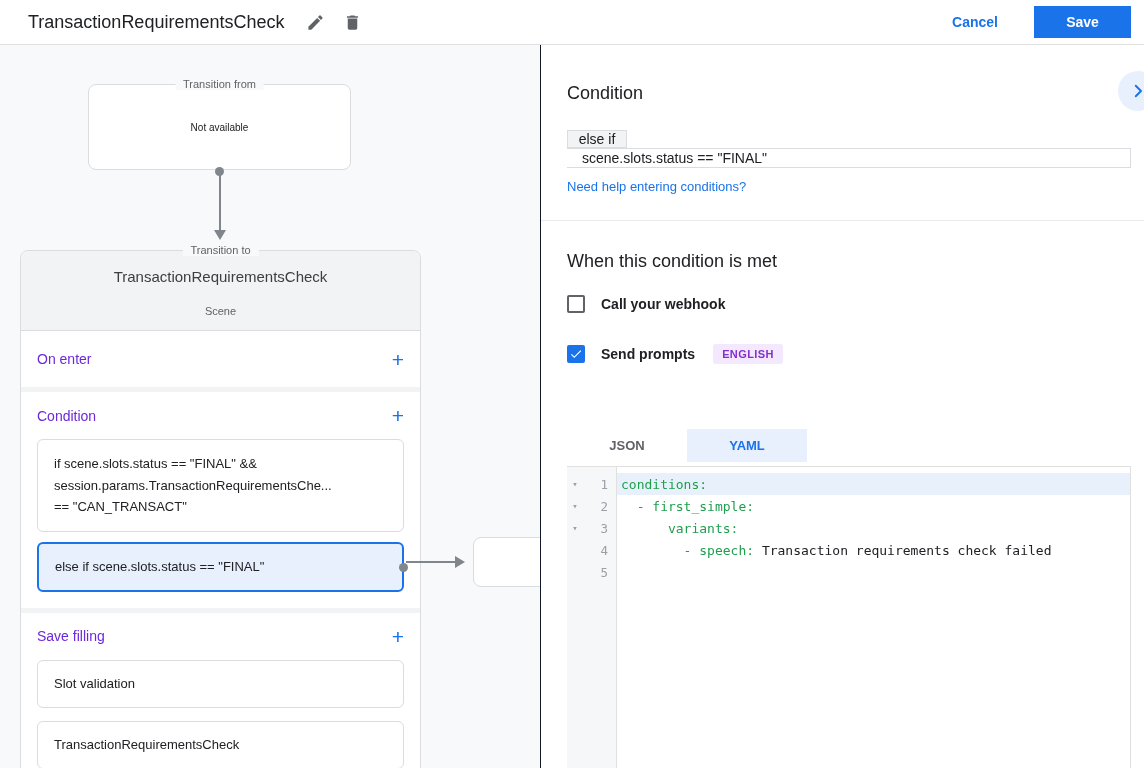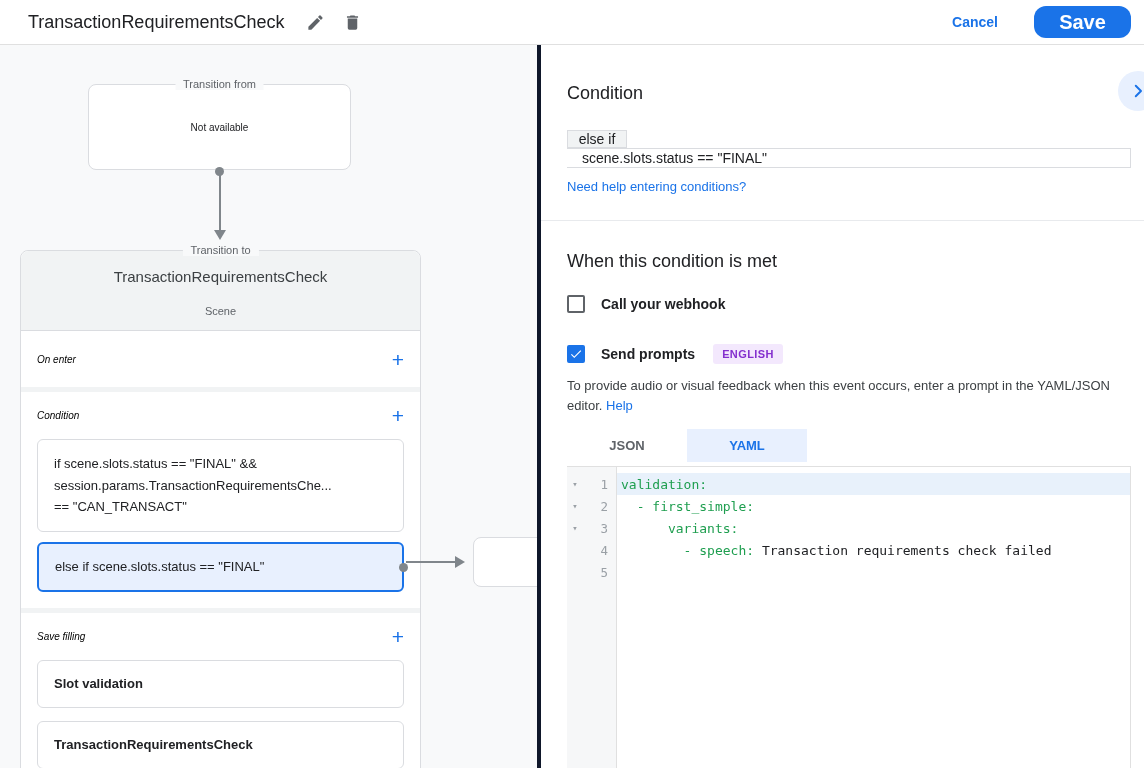--- a/index.html
+++ b/index.html
@@ -10,56 +10,56 @@
   .topbar { position:absolute; top:0; left:0; width:1144px; height:45px; background:#fff;
             border-bottom:1px solid #e0e0e0; display:flex; align-items:center; z-index:30; }
   .topbar-title { font-size:18px; color:#202124; margin-left:28px; }
   .icon-btn { border:none; background:none; cursor:pointer; padding:4px; display:flex; align-items:center; }
   .icon-btn svg { fill:#5f6368; }
   .edit-btn { margin-left:18px; }
   .del-btn { margin-left:10px; }
   .topbar-spacer { flex:1; }
   .cancel-btn { background:none; border:none; color:#1a73e8; font-size:14px; font-weight:700;
                 font-family:"Liberation Sans", sans-serif; cursor:pointer; margin-right:36px; }
-  .save-btn { background:#1a73e8; color:#fff; border:none; border-radius:12px; width:97px; height:32px;
-              font-size:20px; font-weight:700; font-family:"Liberation Sans", sans-serif; cursor:pointer; margin-right:13px; }
+  .save-btn { background:#1a73e8; color:#fff; border:none; border-radius:0; width:97px; height:32px;
+              font-size:14px; font-weight:700; font-family:"Liberation Sans", sans-serif; cursor:pointer; margin-right:13px; }
 
   
   .canvas { position:absolute; top:45px; left:0; width:541px; height:723px; background:#f8f9fa;
-            border-right:4px solid #0f172a; overflow:hidden; }
+            border-right:1px solid #0f172a; overflow:hidden; }
   .node-label { position:absolute; top:-7px; left:50%; transform:translateX(-50%); background:#f8f9fa;
                 padding:0 8px; font-size:11px; color:#5f6368; white-space:nowrap; }
   .tfrom-box { position:absolute; left:88px; top:39px; width:263px; height:86px; background:#fff;
                border:1px solid #dadce0; border-radius:8px; display:flex; align-items:center; justify-content:center; }
   .tfrom-value { font-size:10px; color:#202124; }
 
   .vconn-dot { position:absolute; left:215px; top:122px; width:9px; height:9px; border-radius:50%; background:#80868b; }
   .vconn-line { position:absolute; left:219px; top:129px; width:2px; height:56px; background:#80868b; }
   .vconn-head { position:absolute; left:214px; top:185px; width:0; height:0;
                 border-left:6px solid transparent; border-right:6px solid transparent; border-top:10px solid #80868b; }
 
   .scene-card { position:absolute; left:20px; top:205px; width:401px; height:600px; background:#fff;
                 border:1px solid #dadce0; border-radius:8px; }
   .scene-header { background:#f1f3f4; border-bottom:1px solid #dadce0; border-radius:8px 8px 0 0;
                   padding:17px 16px 13px; text-align:center; cursor:pointer; }
   .scene-title { font-size:15px; color:#3c4043; }
   .scene-sub { font-size:11px; color:#5f6368; margin-top:20px; }
   .card-row { height:56px; display:flex; align-items:center; justify-content:space-between; padding:0 16px; }
-  .row-title { font-size:10px; color:#000000;font-style:italic; }
+  .row-title { font-size:14px; color:#6d28d9; }
   .add-btn { background:none; border:none; color:#1a73e8; font-size:21px; font-weight:400; cursor:pointer;
              line-height:1; font-family:"Liberation Sans", sans-serif; }
   .sep { height:5px; background:#f1f3f4; }
   .section-head { height:47px; display:flex; align-items:center; justify-content:space-between; padding:0 16px; }
   .cond-box { margin:0 16px 10px; border:1px solid #dadce0; border-radius:6px; padding:13px 16px;
               font-size:13px; color:#202124; line-height:21.5px; white-space:pre-line; cursor:pointer; background:#fff; }
   .cond-box.selected { position:relative; background:#e8f0fe; border:2px solid #1a73e8;
                        height:50px; display:flex; align-items:center; padding:0 16px; margin-bottom:16px; white-space:nowrap; }
   .out-dot { position:absolute; right:-6px; top:50%; margin-top:-4px; width:9px; height:9px; border-radius:50%; background:#80868b; }
   .slot-box { margin:0 16px 13px; border:1px solid #dadce0; border-radius:6px; height:48px;
-              display:flex; align-items:center; padding:0 16px; font-size:13px; color:#202124; cursor:pointer; background:#fff;font-weight:bold; }
+              display:flex; align-items:center; padding:0 16px; font-size:13px; color:#202124; cursor:pointer; background:#fff; }
 
   .hconn-line { position:absolute; left:406px; top:516px; width:50px; height:2px; background:#80868b; }
   .hconn-head { position:absolute; left:455px; top:511px; width:0; height:0;
                 border-top:6px solid transparent; border-bottom:6px solid transparent; border-left:10px solid #80868b; }
   .target-box { position:absolute; left:473px; top:492px; width:90px; height:50px; background:#fff;
                 border:1px solid #dadce0; border-radius:8px; cursor:pointer; }
 
   
   .panel { position:absolute; top:45px; left:542px; width:602px; height:723px; background:#fff; }
   .panel-title { position:absolute; left:25px; top:38px; font-size:18px; color:#202124; }
@@ -213,24 +213,20 @@
       <span style="display:flex;">
         <svg width="14" height="14" viewBox="0 0 24 24">
             <path d="M9 16.2 4.8 12l-1.4 1.4L9 19 21 7l-1.4-1.4z" fill="#ffffff"></path>
           </svg>
       </span>
     </span>
     <span class="check-label">Send prompts</span>
     <span class="lang-badge">ENGLISH</span>
   </div>
 
-  <div class="panel-desc">
-    <span>To provide audio or visual feedback when this event occurs, enter a prompt in the YAML/JSON editor.</span>
-    <a class="inline-link">Help</a>
-  </div>
 
   <div class="tabs">
     <button class="tab">JSON</button>
     <button class="tab active">YAML</button>
   </div>
 
   <div class="editor">
     <div class="gutter">
       <div class="gutter-row">
         <span class="fold">▾</span>
@@ -248,21 +244,21 @@
         <span class="fold"></span>
         <span class="lnum">4</span>
       </div>
       <div class="gutter-row">
         <span class="fold"></span>
         <span class="lnum">5</span>
       </div>
     </div>
     <div class="code-area">
       <div class="code-line hl">
-        <span class="tok-key">validation:</span>
+        <span class="tok-key">conditions:</span>
         <span class="tok-val"></span>
       </div>
       <div class="code-line">
         <span class="tok-key">  - first_simple:</span>
         <span class="tok-val"></span>
       </div>
       <div class="code-line">
         <span class="tok-key">      variants:</span>
         <span class="tok-val"></span>
       </div>

